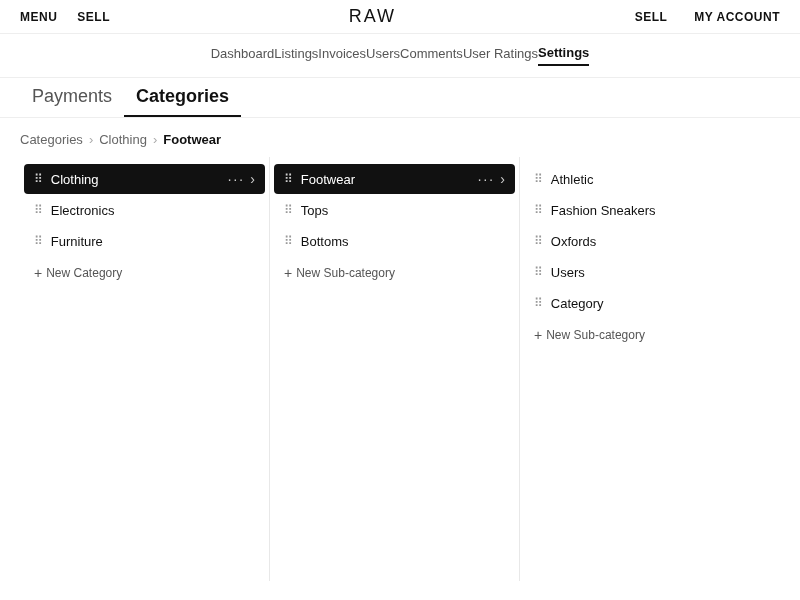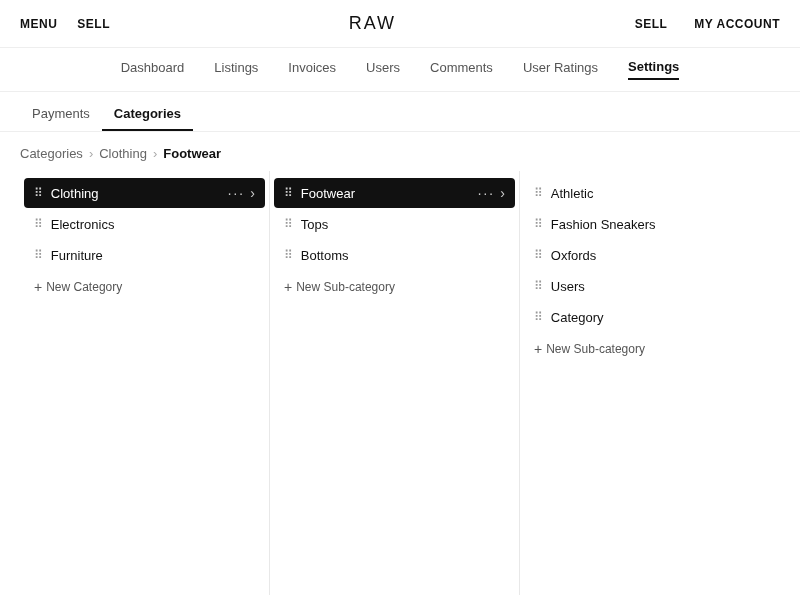--- a/index.html
+++ b/index.html
@@ -12,41 +12,40 @@
       height: 600px;
       overflow: hidden;
     }
 
     
     .top-bar {
       display: flex;
       align-items: center;
       justify-content: space-between;
       padding: 0 20px;
-      height: 48px;
+      height: 34px;
       border-bottom: 1px solid #eee;
     }
     .top-bar-left { display: flex; gap: 20px; }
     .top-bar-center { font-size: 18px; font-weight: normal; letter-spacing: 2px; }
     .top-bar-right { display: flex; gap: 27px; }
     .top-bar a {
       text-decoration: none;
       color: #111;
       font-size: 12px;
       font-weight: bold;
       letter-spacing: 0.5px;
       cursor: pointer;
     }
 
     
     .main-nav {
       display: flex;
       align-items: center;
       justify-content: center;
-      gap: 30px;
       height: 44px;
       border-bottom: 1px solid #eee;
     }
     .main-nav a {
       text-decoration: none;
       color: #555;
       font-size: 13px;
       cursor: pointer;
       padding-bottom: 4px;
     }
@@ -60,21 +59,21 @@
     .settings-tabs {
       display: flex;
       gap: 0;
       padding: 0 20px;
       border-bottom: 1px solid #eee;
       height: 40px;
       align-items: flex-end;
     }
     .settings-tab {
       padding: 0 12px 8px 12px;
-      font-size: 13px;
+      font-size: 18px;
       color: #555;
       cursor: pointer;
       border-bottom: 2px solid transparent;
     }
     .settings-tab.active {
       color: #111;
       border-bottom: 2px solid #111;
       font-weight: bold;
     }
 

